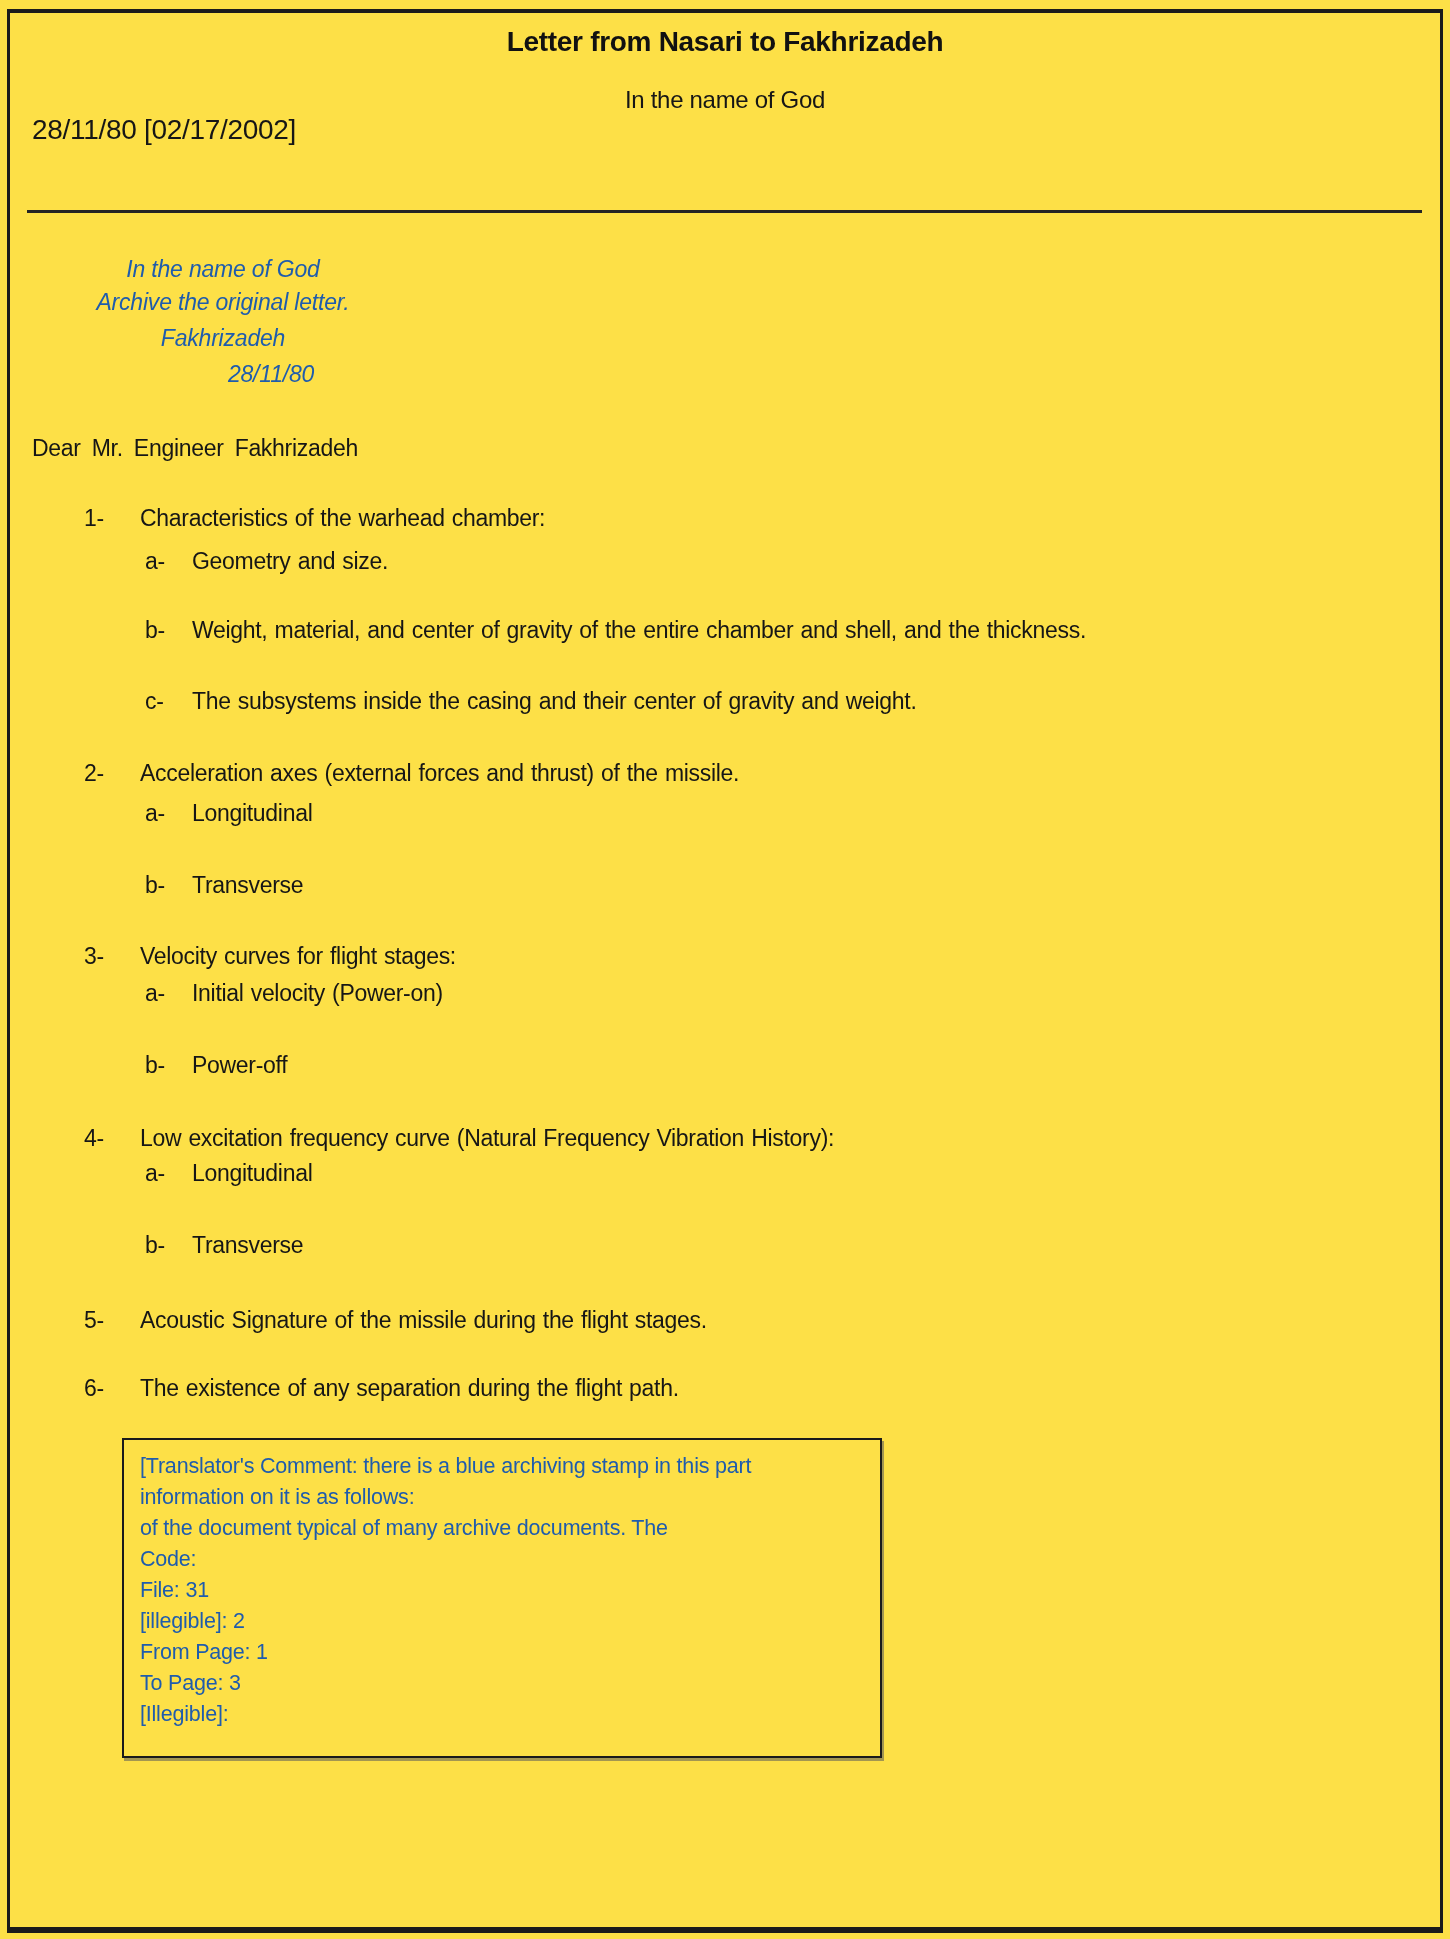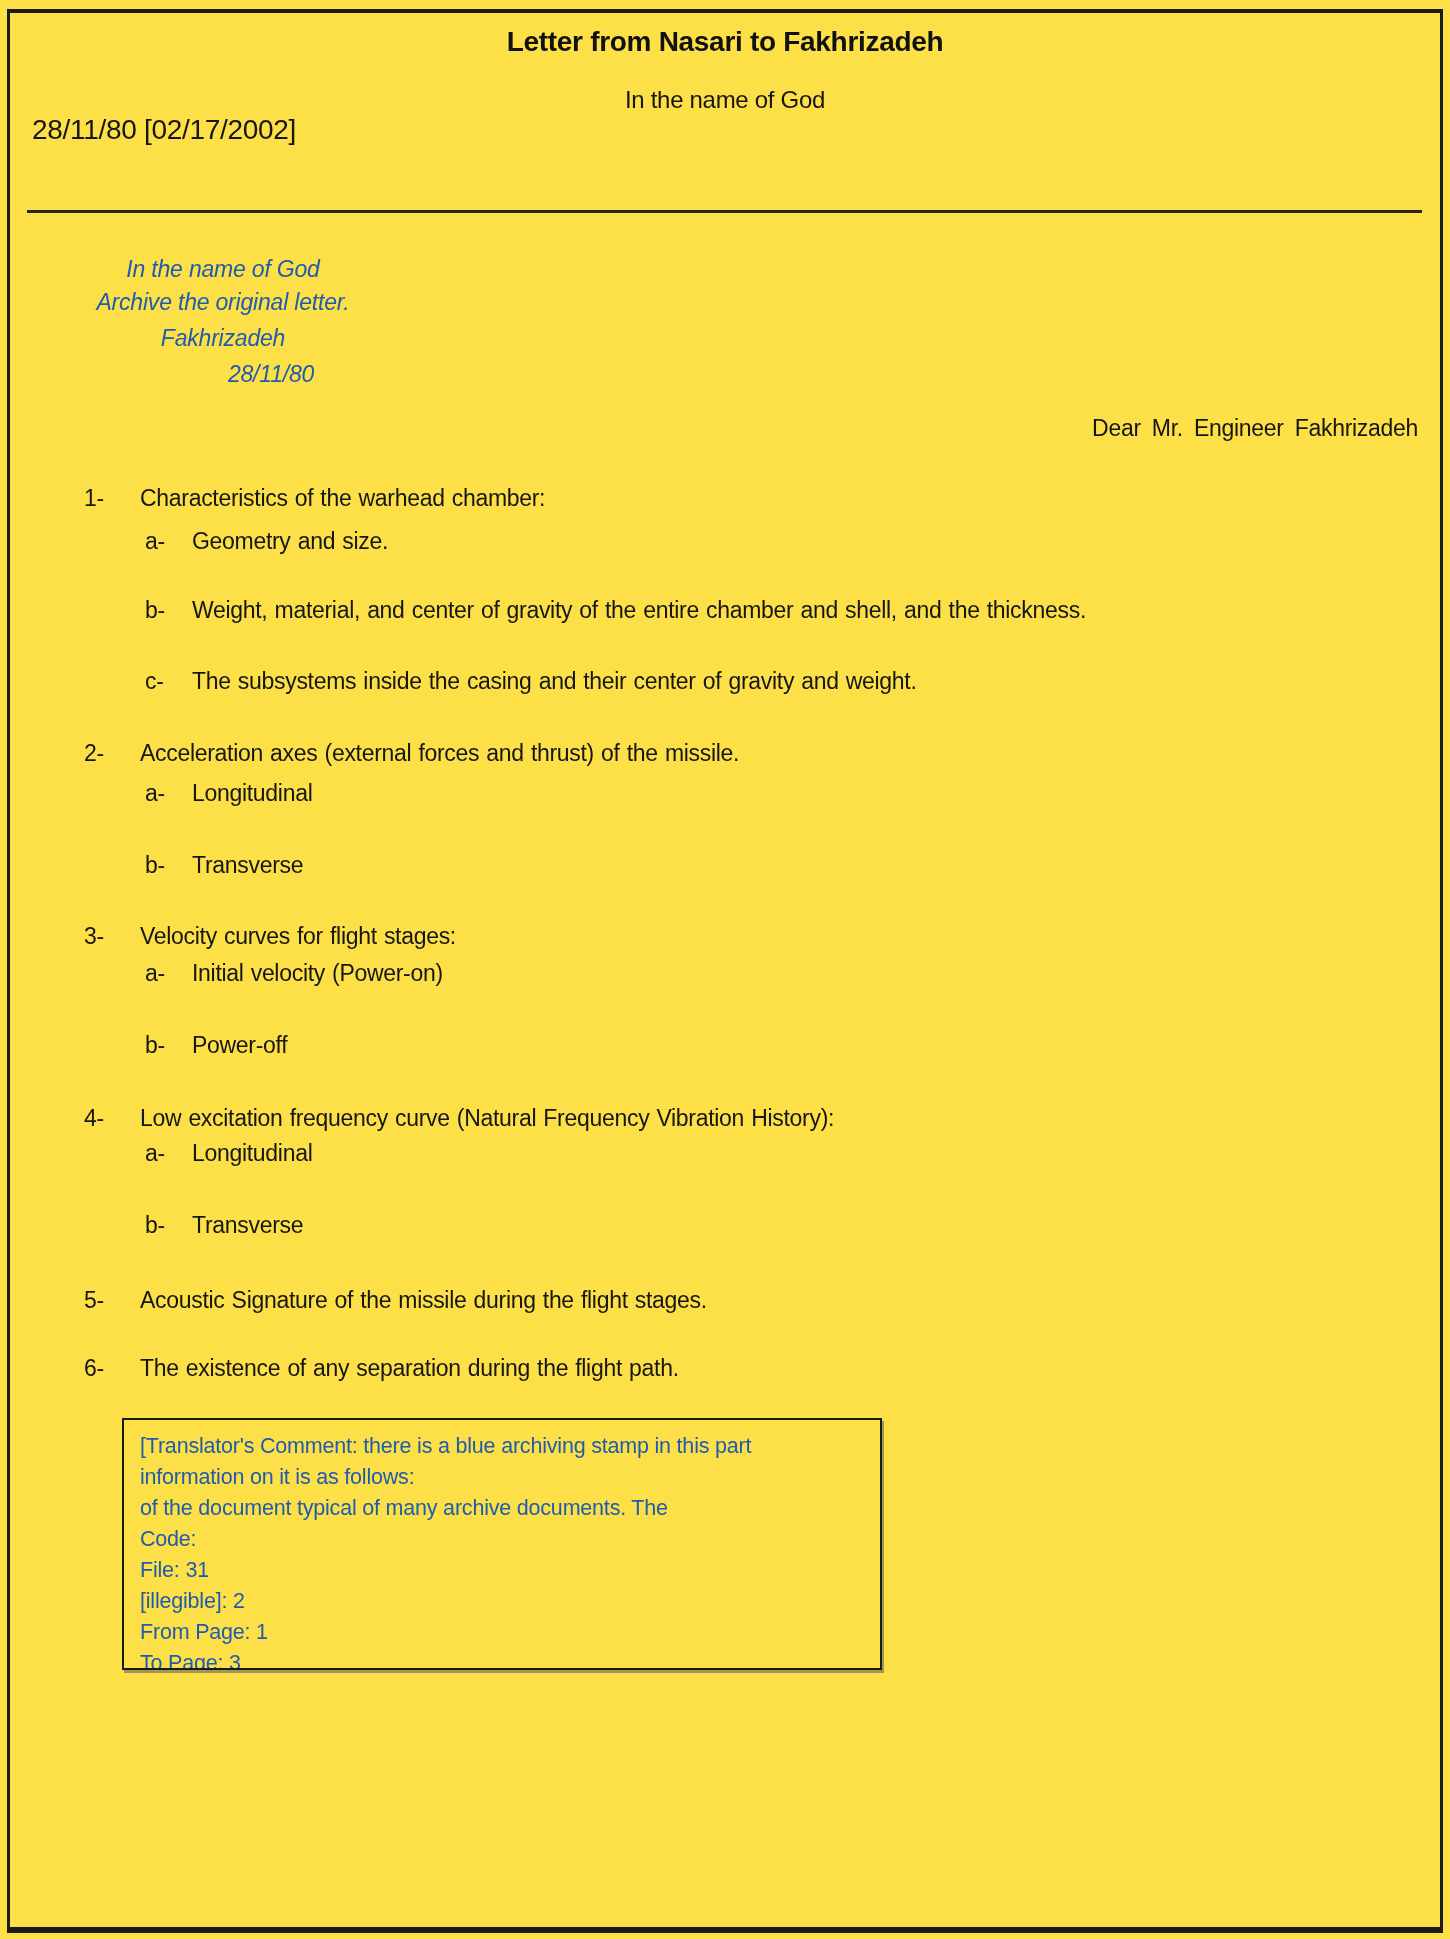--- a/index.html
+++ b/index.html
@@ -58,32 +58,32 @@
   }
   .annot-line { line-height:36px; }
   .annot-first { margin-top:41px; line-height:30px; }
   .annot-gap { margin-top:46px; }
   .annot-shift { transform:translateX(48px); }
   .body-text {
     font-size:23px; line-height:30px;
     letter-spacing:-0.3px;
     word-spacing:1px;
   }
-  .salutation { margin-top:21px; word-spacing:5px;text-align:right; }
+  .salutation { margin-top:41px; word-spacing:5px; }
   .intro { margin-top:42px; }
   .item { display:flex; margin-left:52px; }
   .mnum { width:56px; flex:0 0 56px; }
   .mtext { flex:1; }
   .sub { display:flex; margin-left:113px; }
   .snum { width:47px; flex:0 0 47px; }
   .stext { flex:1; }
   .tbox {
     margin-top:35px;
     margin-left:90px;
-    width:760px; height:252px;
+    width:760px; height:320px;
     box-sizing:border-box;
     border:2px solid #1a1a1a;
     box-shadow:2px 3px 0 rgba(90,90,90,0.55);
     padding:11px 11px 0 16px;
     overflow:hidden;
     color:#1f5cad;
     font-size:21.5px;
     line-height:31px;
     letter-spacing:-0.2px;
   }

